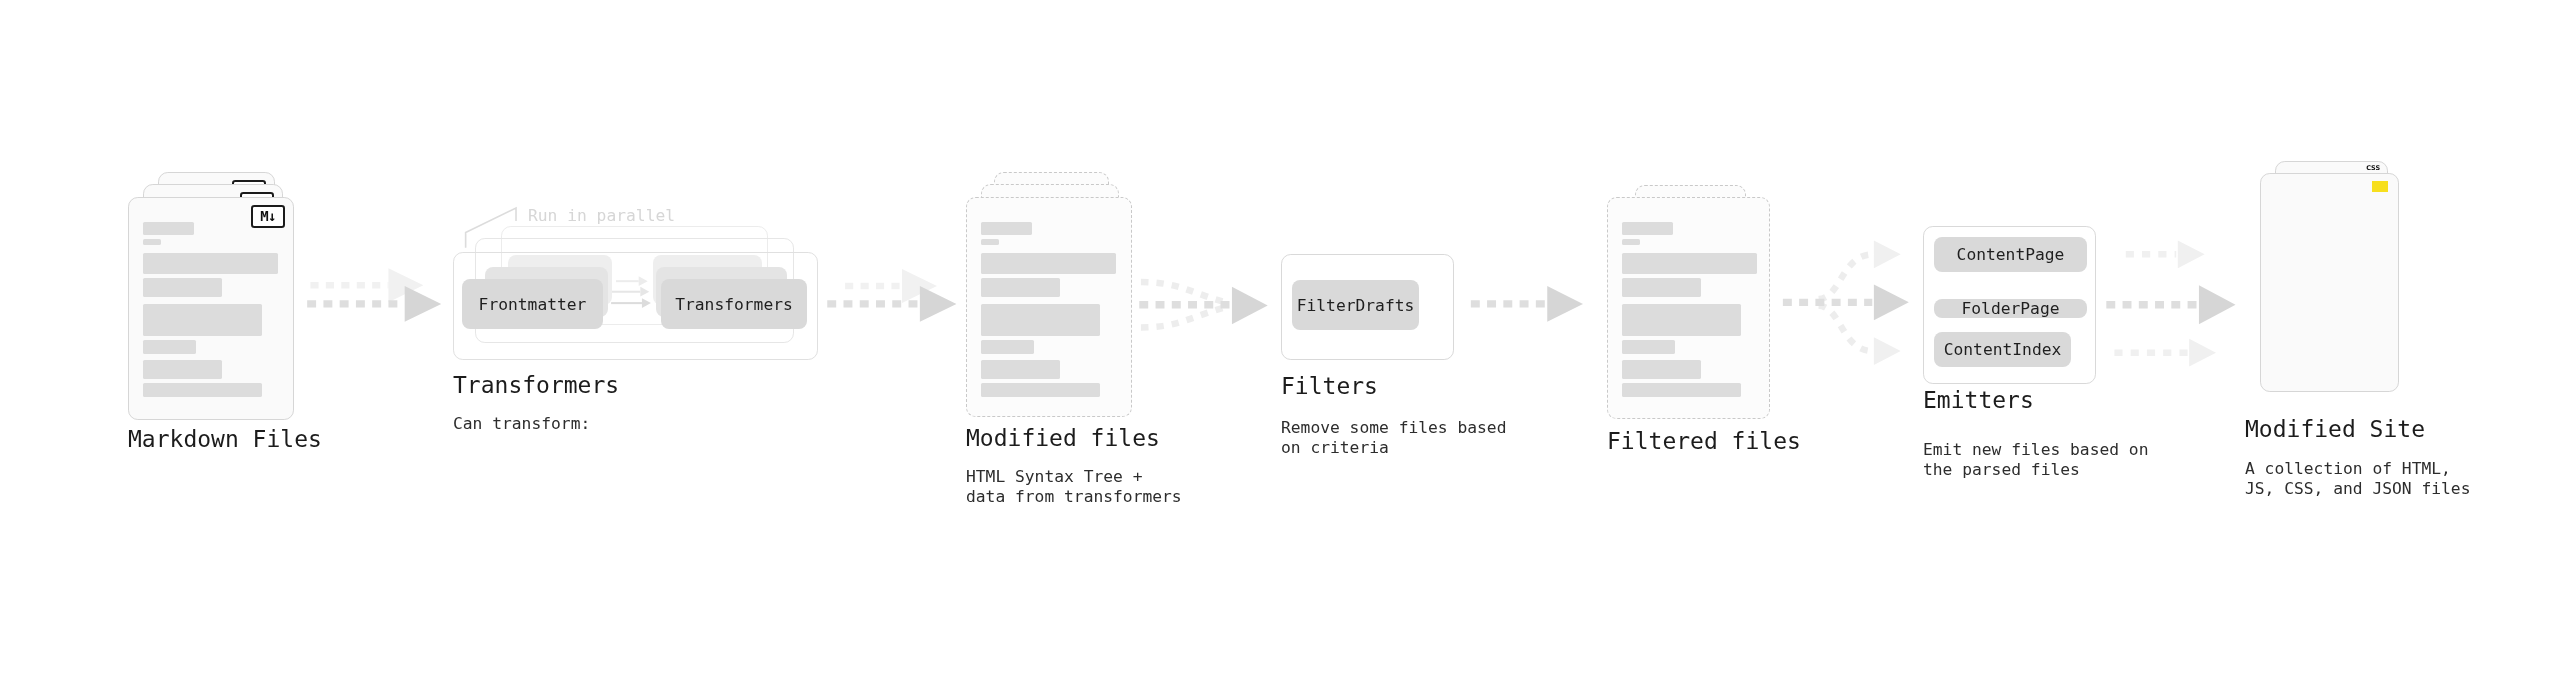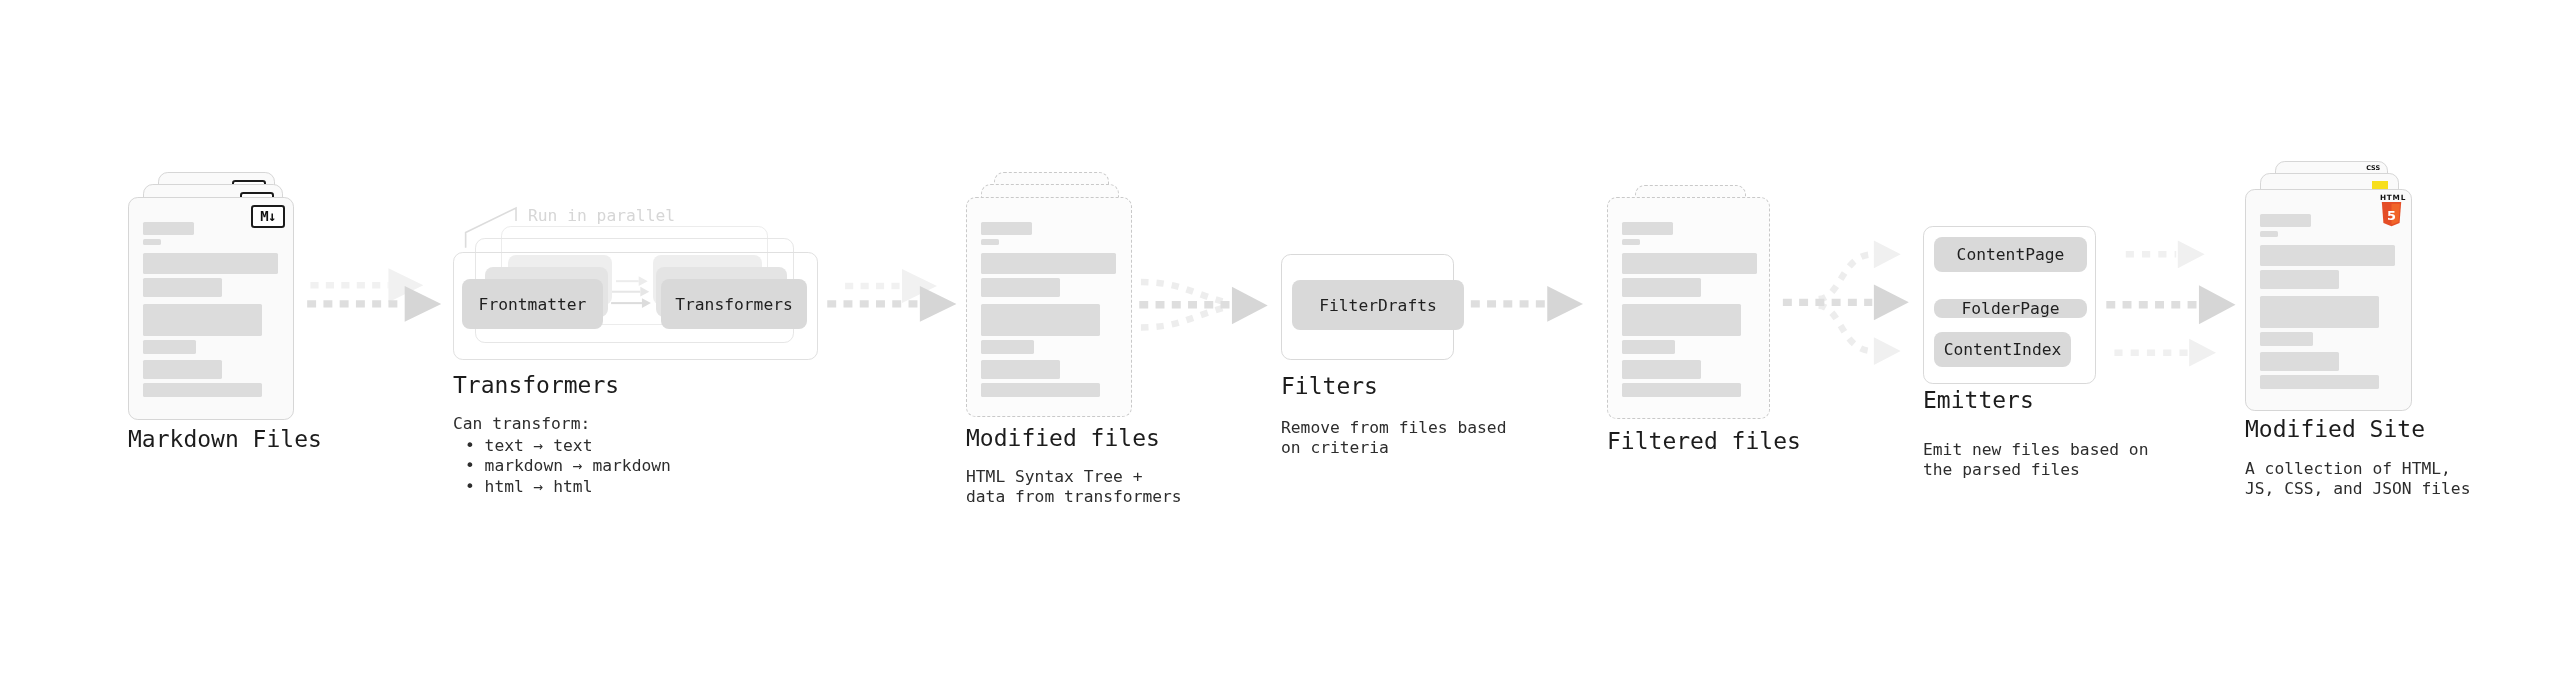--- a/index.html
+++ b/index.html
@@ -129,49 +129,44 @@
   <div class="gbox" style="left:453px;top:252px;width:365px;height:108px;border-color:#e0e0e0;"></div>
   <div class="ghost" style="left:508px;top:255px;width:104px;height:50px;background:#eeeeee;"></div>
   <div class="ghost" style="left:653px;top:255px;width:109px;height:50px;background:#eeeeee;"></div>
   <div class="ghost" style="left:485px;top:267px;width:123px;height:50px;background:#e4e4e4;"></div>
   <div class="ghost" style="left:656px;top:267px;width:131px;height:50px;background:#e4e4e4;"></div>
   <div class="pill" style="left:462px;top:279px;width:141px;height:50px;">Frontmatter</div>
   <div class="pill" style="left:661px;top:279px;width:146px;height:50px;">Transformers</div>
   <div class="parallel-label" style="left:528px;top:206px;">Run in parallel</div>
   <div class="heading" style="left:453px;top:373px;">Transformers</div>
   <div class="desc" style="left:453px;top:414px;">Can transform:</div>
-  <div class="desc bullets" style="left:465px;top:436px;">
-    <div>• text → text</div>
-    <div>• markdown → markdown</div>
-    <div>• html → html</div>
-  </div>
 
   <div class="card dashed" style="left:994px;top:172px;width:115px;height:215px;"></div>
   <div class="card dashed" style="left:981px;top:184px;width:138px;height:219px;"></div>
   <div class="card dashed" style="left:966px;top:197px;width:166px;height:220px;">
     <i class="bar b1"></i>
     <i class="bar b2"></i>
     <i class="bar b3"></i>
     <i class="bar b4"></i>
     <i class="bar b5"></i>
     <i class="bar b6"></i>
     <i class="bar b7"></i>
     <i class="bar b8"></i>
   </div>
   <div class="heading" style="left:966px;top:426px;">Modified files</div>
   <div class="desc" style="left:966px;top:467px;">
     <div>HTML Syntax Tree +</div>
     <div>data from transformers</div>
   </div>
 
   <div class="obox" style="left:1281px;top:254px;width:173px;height:106px;"></div>
-  <div class="pill" style="left:1292px;top:280px;width:172px;height:50px;">FilterDrafts</div>
+  <div class="pill" style="left:1292px;top:280px;width:127px;height:50px;">FilterDrafts</div>
   <div class="heading" style="left:1281px;top:374px;">Filters</div>
   <div class="desc" style="left:1281px;top:418px;">
-    <div>Remove from files based</div>
+    <div>Remove some files based</div>
     <div>on criteria</div>
   </div>
 
   <div class="card dashed" style="left:1635px;top:185px;width:111px;height:211px;"></div>
   <div class="card dashed" style="left:1607px;top:197px;width:163px;height:222px;">
     <i class="bar b1"></i>
     <i class="bar b2"></i>
     <i class="bar b3"></i>
     <i class="bar b4"></i>
     <i class="bar b5"></i>
@@ -193,38 +188,20 @@
 
   <div class="card" style="left:2275px;top:161px;width:113px;height:215px;">
     <div class="css-badge">
       <div class="lbl">CSS</div>
       <div class="bar-blue"></div>
     </div>
   </div>
   <div class="card" style="left:2260px;top:173px;width:139px;height:219px;">
     <div class="js-badge"></div>
   </div>
-  <div class="card" style="left:2245px;top:189px;width:167px;height:222px;">
-    <div class="html5-badge">
-      <div class="lbl">HTML</div>
-      <svg width="21" height="24.4" viewBox="0 0 26 30">
-        <polygon points="1,0 25,0 23,26 13,30 3,26" fill="#e44d26"></polygon>
-        <polygon points="13,2 23.4,2 21.7,24.8 13,27.8" fill="#f16529"></polygon>
-        <text x="13" y="22" font-size="16" font-weight="bold" fill="#ffffff" text-anchor="middle">5</text>
-      </svg>
-    </div>
-    <i class="bar b1"></i>
-    <i class="bar b2"></i>
-    <i class="bar b3"></i>
-    <i class="bar b4"></i>
-    <i class="bar b5"></i>
-    <i class="bar b6"></i>
-    <i class="bar b7"></i>
-    <i class="bar b8"></i>
-  </div>
   <div class="heading" style="left:2245px;top:417px;">Modified Site</div>
   <div class="desc" style="left:2245px;top:459px;">
     <div>A collection of HTML,</div>
     <div>JS, CSS, and JSON files</div>
   </div>
 
 </div>
 
 
 </body></html>

